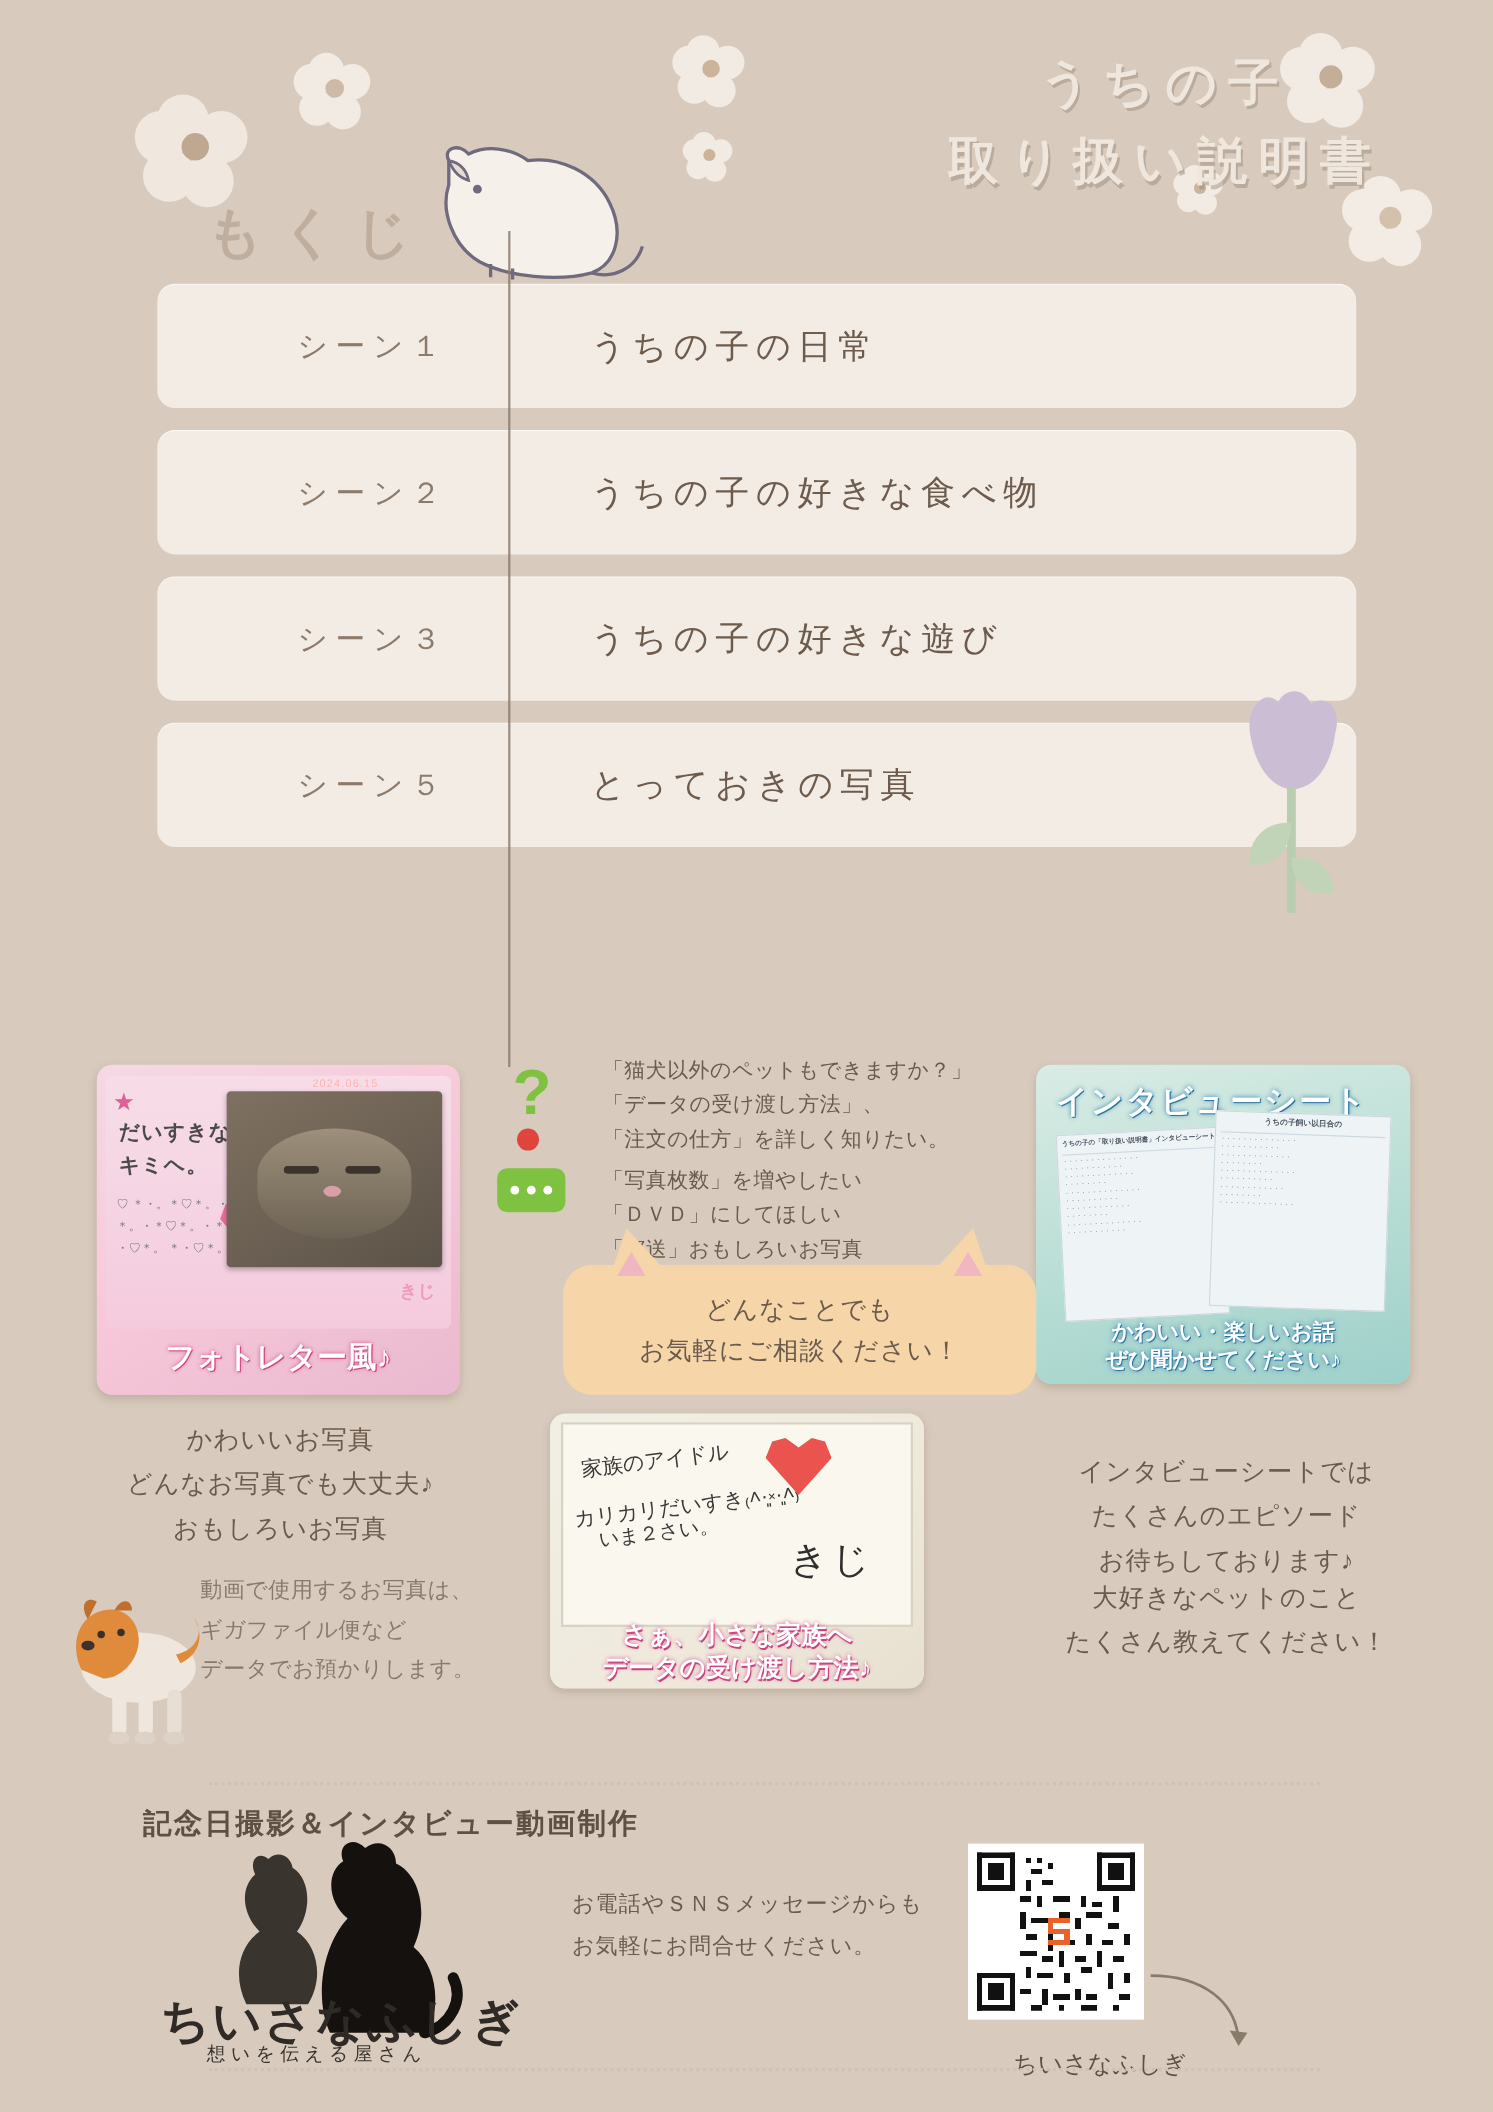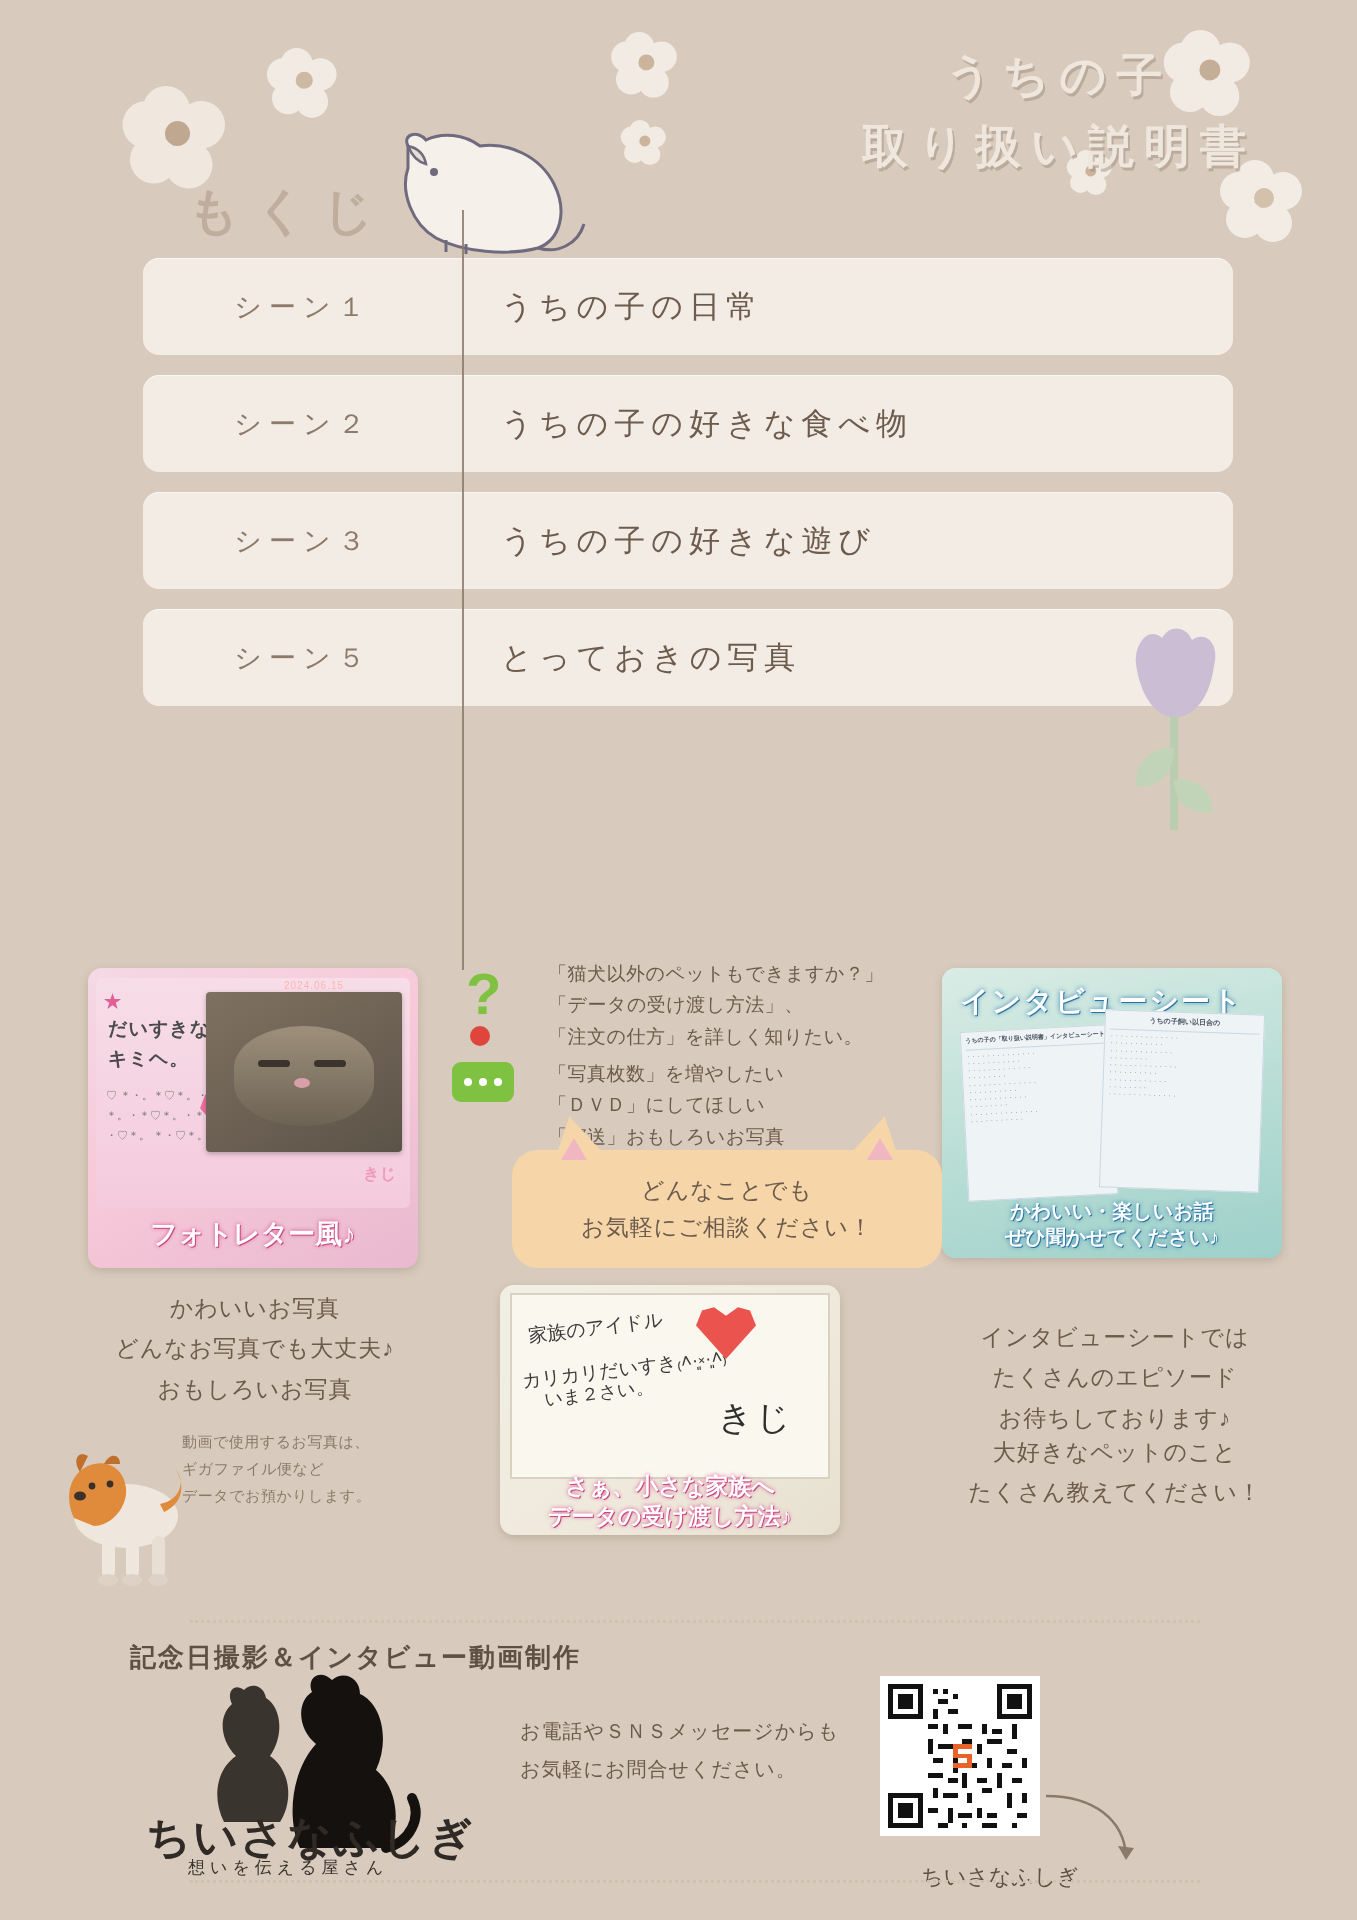--- a/index.html
+++ b/index.html
@@ -37,22 +37,23 @@
   .mokuji {
     position:absolute; left:188px; top:178px;
     font-size:50px; letter-spacing:16px; color:#bfae9e; font-weight:700;
   }
 
   
   .toc { position:absolute; left:143px; top:258px; width:1090px; }
   .toc-row {
     display:flex; align-items:center;
     background:#f3ece5; border-radius:16px;
-    height:97px; margin-bottom:20px;
+    height:113px; margin-bottom:20px;
     box-shadow:0 1px 0 rgba(255,255,255,.6) inset;
+    padding-left:36px;
   }
   .toc-scene {
     width:320px; text-align:center;
     font-size:27px; letter-spacing:7px; color:#8d7a6a;
   }
   .toc-label {
     font-size:31px; letter-spacing:6px; color:#6d5c4d; padding-left:38px;
   }
   .toc-divider {
     position:absolute; left:462px; top:210px; width:2px; height:760px;
@@ -114,21 +115,21 @@
     display:flex; flex-direction:column; align-items:center; justify-content:center;
     color:#6b5b4d; font-size:23px; line-height:1.6; letter-spacing:1px;
   }
   .cat-ear { position:absolute; width:0; height:0; border-left:26px solid transparent; border-right:26px solid transparent; border-bottom:44px solid #f6d6a8; top:-34px;}
   .cat-ear.l{ left:36px; transform:rotate(-12deg);} .cat-ear.r{ right:36px; transform:rotate(12deg);}
   .cat-ear-in { position:absolute; width:0; height:0; border-left:13px solid transparent; border-right:13px solid transparent; border-bottom:22px solid #f0b7c2; top:-12px;}
   .cat-ear-in.l{ left:49px;} .cat-ear-in.r{ right:49px;}
 
   
   .cap-block { position:absolute; text-align:center; font-size:23px; line-height:1.75; color:#6b5b4d; letter-spacing:1px;}
-  .small-note { position:absolute; font-size:15px; line-height:1.8; color:#8a7a6c; letter-spacing:.5px;}
+  .small-note { position:absolute; font-size:20px; line-height:1.8; color:#8a7a6c; letter-spacing:.5px;}
 
   
   .dotted { position:absolute; left:190px; top:1620px; width:1010px; border-top:3px dotted #cfc2b3;}
   .dotted2 { position:absolute; left:190px; top:1880px; width:1010px; border-top:3px dotted #cfc2b3;}
   .foot-title { position:absolute; left:130px; top:1640px; font-size:26px; letter-spacing:2px; color:#5f5044; font-weight:700;}
   .foot-contact { position:absolute; left:520px; top:1712px; font-size:20px; line-height:1.9; color:#6b5b4d; letter-spacing:1px;}
   .logo-wrap { position:absolute; left:140px; top:1670px; width:330px; height:220px;}
   .logo-text { position:absolute; left:146px; top:1808px; font-size:44px; color:#2f2a26; font-weight:700; letter-spacing:2px;}
   .logo-sub { position:absolute; left:188px; top:1856px; font-size:17px; color:#3a332c; letter-spacing:5px;}
   .qr { position:absolute; left:880px; top:1676px; width:160px; height:160px; background:#fff; padding:8px;}

